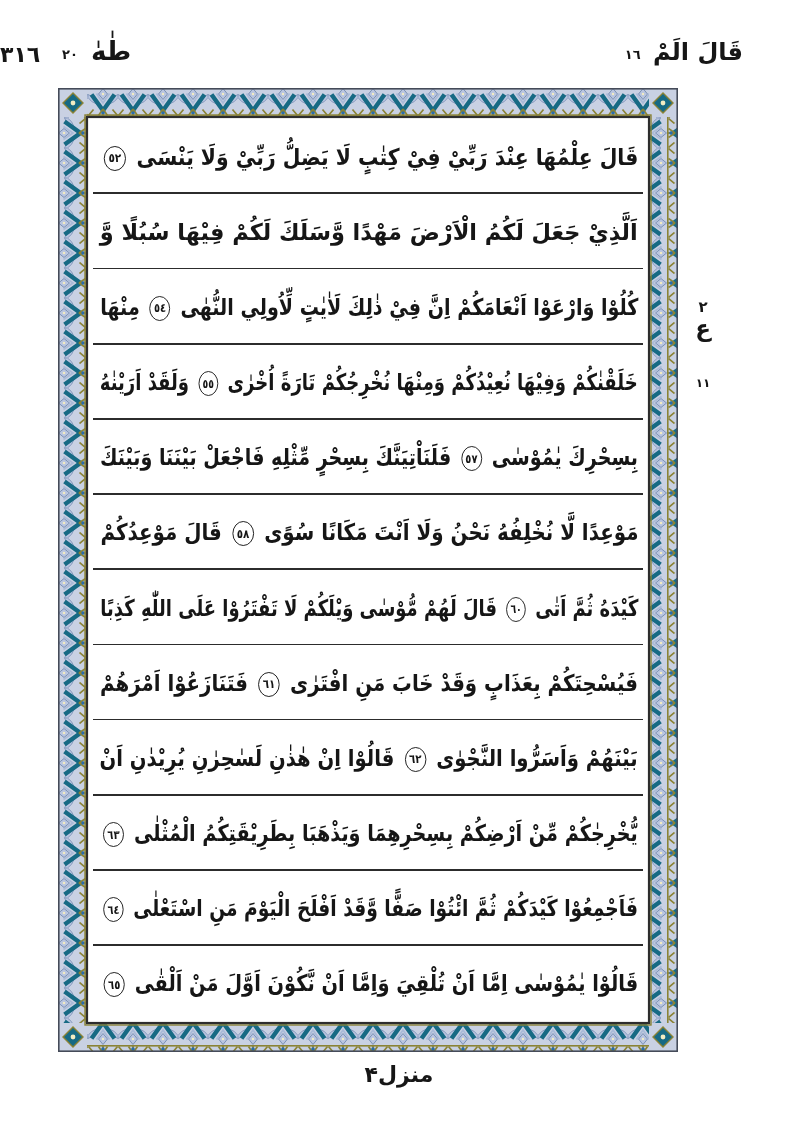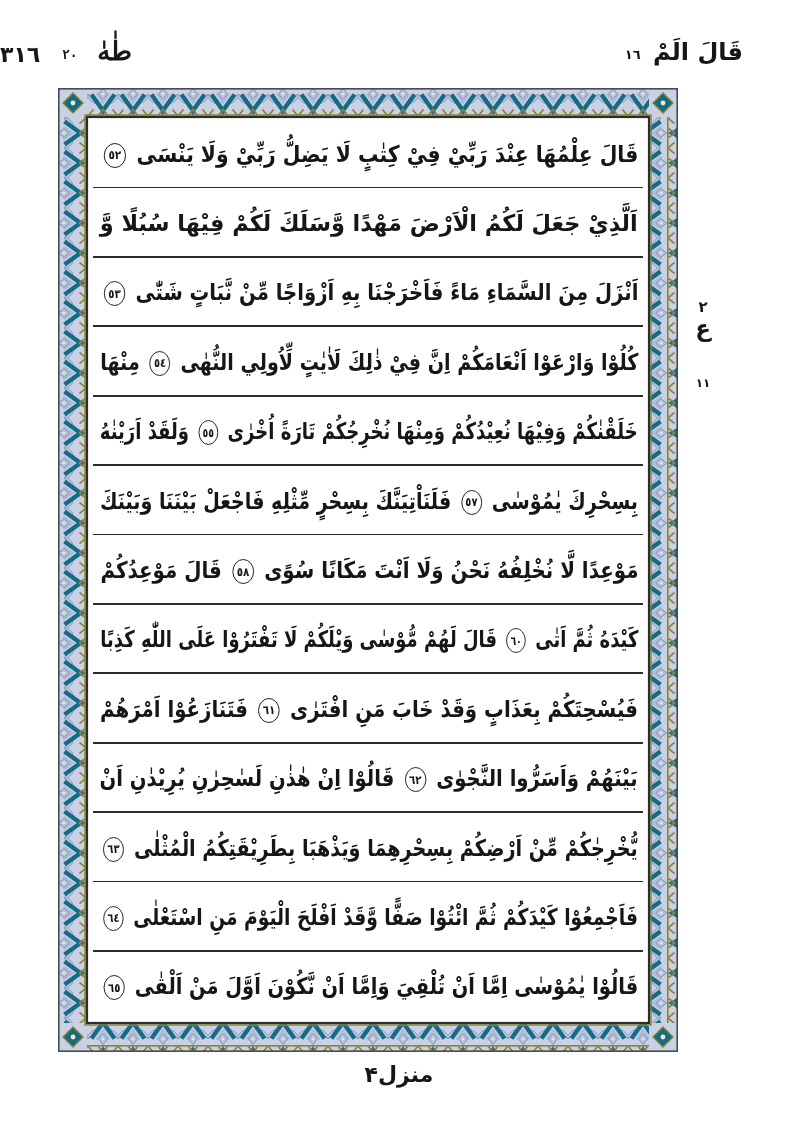--- a/index.html
+++ b/index.html
@@ -1,21 +1,21 @@
 <!DOCTYPE html>
 <html lang="ar"><head>
 <meta charset="utf-8">
 <style>
   html,body{margin:0;padding:0;}
   body{
     width:798px;height:1140px;position:relative;background:#ffffff;
     font-family:"DejaVu Sans",sans-serif;color:#161616;overflow:hidden;
   }
   
-  .hdr-surah{position:absolute;top:36px;left:58px;font-size:26px;font-weight:bold;white-space:nowrap;font-family:Liberation Mono, monospace;}
+  .hdr-surah{position:absolute;top:36px;left:58px;font-size:26px;font-weight:bold;white-space:nowrap;}
   .hdr-juz{position:absolute;top:38px;right:55px;font-size:24px;font-weight:bold;white-space:nowrap;}
   .hdr-num{font-size:13px;font-weight:bold;position:relative;top:-1px;margin:0 4px;}
   .hdr-page{position:absolute;top:42px;left:0;width:100%;text-align:left;font-size:22px;font-weight:bold;letter-spacing:1px;}
   
   .frame{position:absolute;left:58px;top:88px;width:620px;height:964px;}
   
   .text-area{
     position:absolute;left:89px;top:119px;width:558px;height:902px;
     display:flex;flex-direction:column;
   }
@@ -122,23 +122,20 @@
 </div>
 
 <div class="text-area">
   <div class="qrow">
       <div class="qline" style="transform-origin: right center; transform: scaleX(0.884459);">قَالَ عِلْمُهَا عِنْدَ رَبِّيْ فِيْ كِتٰبٍ لَا يَضِلُّ رَبِّيْ وَلَا يَنْسَى <span class="ayah-marker">٥٢</span></div>
     </div>
   <div class="qrow">
       <div class="qline" style="transform-origin: right center; transform: scaleX(0.973425);">اَلَّذِيْ جَعَلَ لَكُمُ الْاَرْضَ مَهْدًا وَّسَلَكَ لَكُمْ فِيْهَا سُبُلًا وَّ</div>
     </div>
   <div class="qrow">
-      <div class="qline" style="transform-origin: right center; transform: scaleX(0.85471);">اَنْزَلَ مِنَ السَّمَاءِ مَاءً فَاَخْرَجْنَا بِهِ اَزْوَاجًا مِّنْ نَّبَاتٍ شَتّٰى <span class="ayah-marker">٥٣</span></div>
-    </div>
-  <div class="qrow">
       <div class="qline" style="transform-origin: right center; transform: scaleX(0.829807);">كُلُوْا وَارْعَوْا اَنْعَامَكُمْ اِنَّ فِيْ ذٰلِكَ لَاٰيٰتٍ لِّاُولِي النُّهٰى <span class="ayah-marker">٥٤</span> مِنْهَا</div>
     </div>
   <div class="qrow">
       <div class="qline" style="transform-origin: right center; transform: scaleX(0.78456);">خَلَقْنٰكُمْ وَفِيْهَا نُعِيْدُكُمْ وَمِنْهَا نُخْرِجُكُمْ تَارَةً اُخْرٰى <span class="ayah-marker">٥٥</span> وَلَقَدْ اَرَيْنٰهُ</div>
     </div>
   <div class="qrow">
       <div class="qline" style="transform-origin: right center; transform: scaleX(0.828988);">بِسِحْرِكَ يٰمُوْسٰى <span class="ayah-marker">٥٧</span> فَلَنَاْتِيَنَّكَ بِسِحْرٍ مِّثْلِهِ فَاجْعَلْ بَيْنَنَا وَبَيْنَكَ</div>
     </div>
   <div class="qrow">
       <div class="qline" style="transform-origin: right center; transform: scaleX(0.862979);">مَوْعِدًا لَّا نُخْلِفُهُ نَحْنُ وَلَا اَنْتَ مَكَانًا سُوًى <span class="ayah-marker">٥٨</span> قَالَ مَوْعِدُكُمْ</div>

